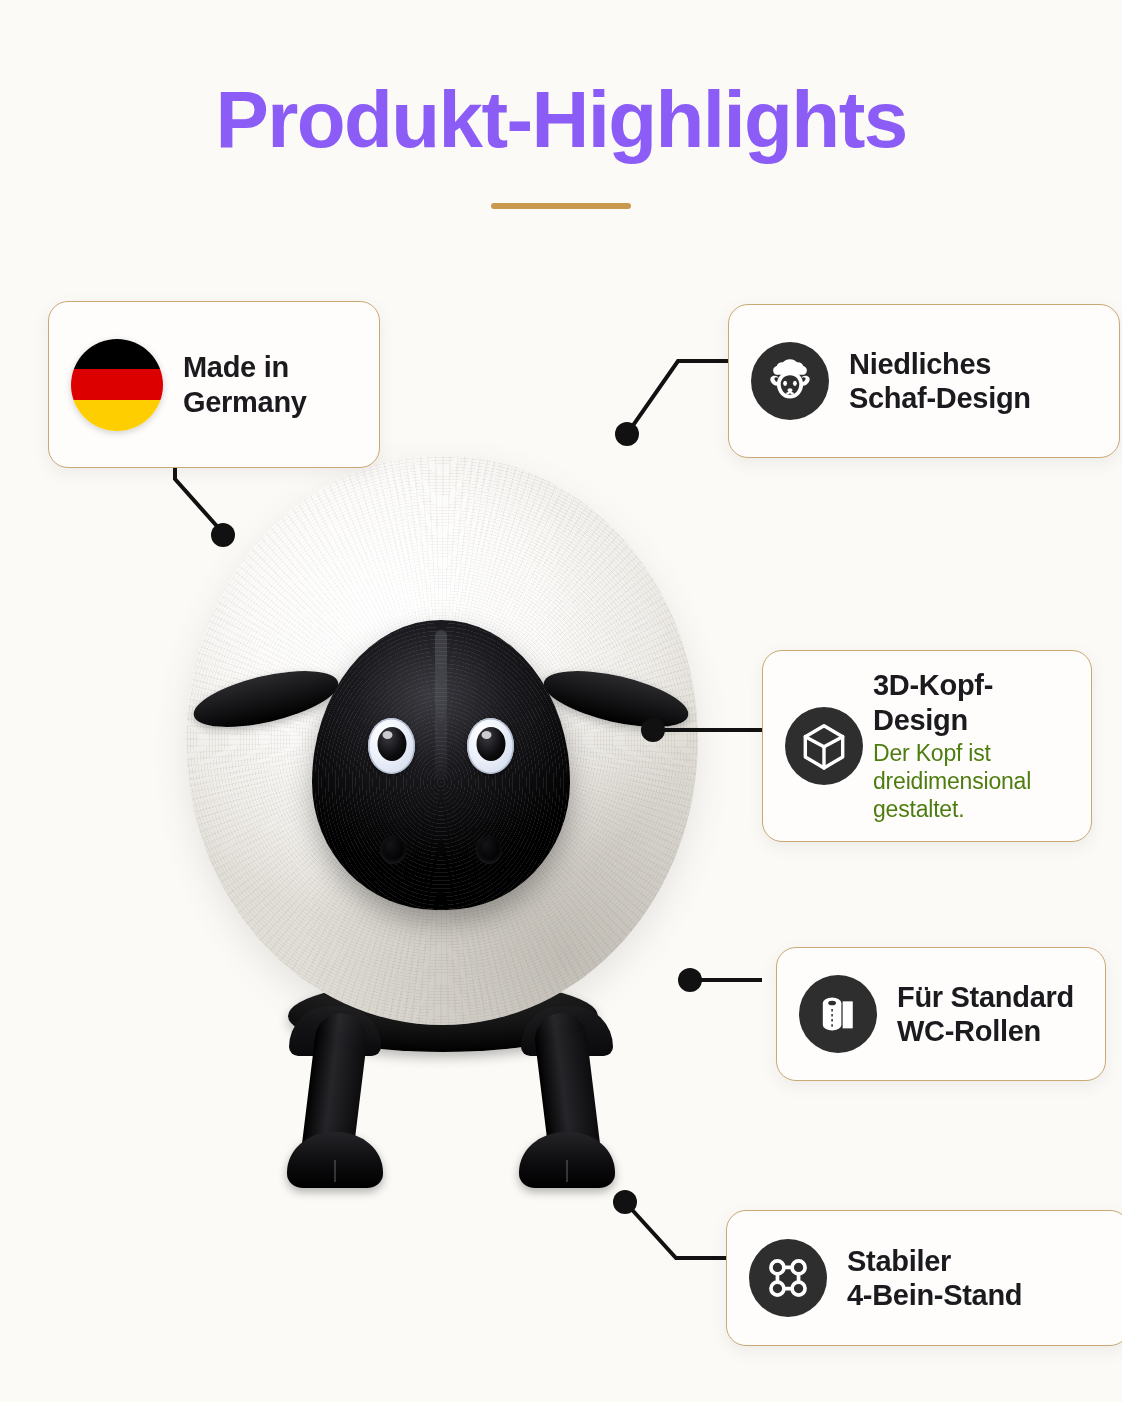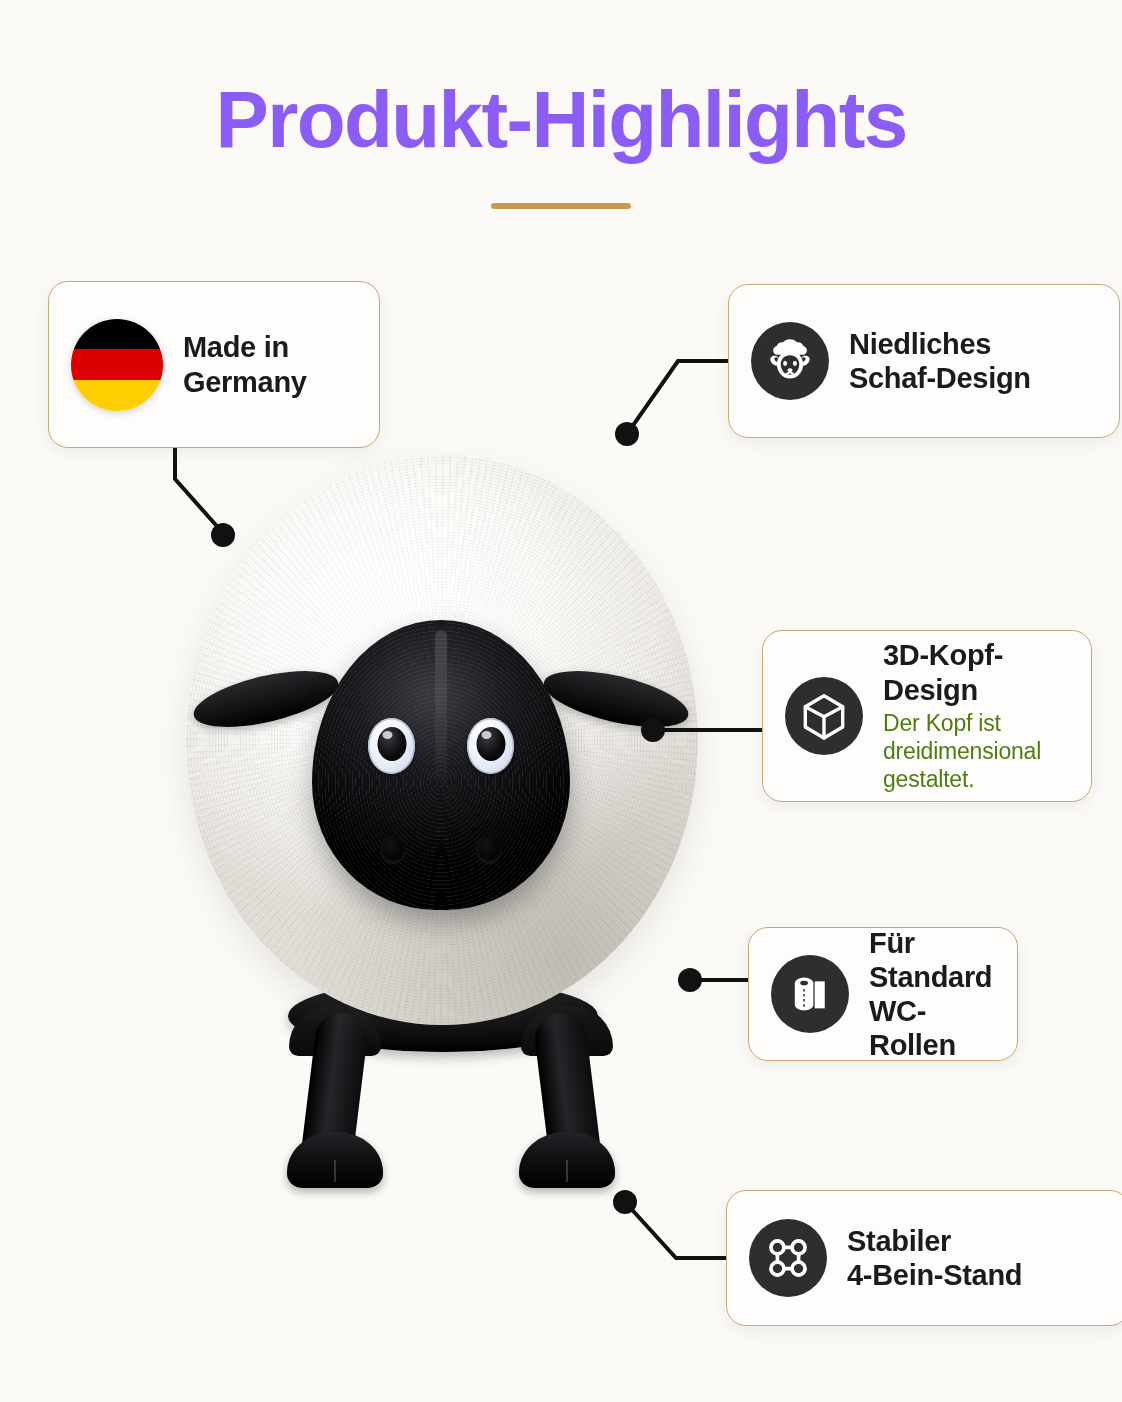--- a/index.html
+++ b/index.html
@@ -252,20 +252,21 @@
     position: absolute;
     box-sizing: border-box;
     background: #FEFDFB;
     border: 1.6px solid #C9A873;
     border-radius: 20px;
     box-shadow: 0 5px 16px rgba(100,92,76,0.09);
     display: flex;
     align-items: center;
     gap: 20px;
     padding: 16px 22px;
+    margin-top: 20px;
   }
   .card-text {
     display: flex;
     flex-direction: column;
     justify-content: center;
   }
   .card-title {
     font-size: 29px;
     font-weight: 700;
     color: #1b1b1f;
@@ -301,22 +302,22 @@
     height: 92px;
     border-radius: 50%;
     overflow: hidden;
     box-shadow: 0 2px 7px rgba(0,0,0,0.18);
   }
   .flag-band { width: 100%; height: 33.34%; }
 
   
   #card-germany { left: 48px;  top: 281px; width: 332px; height: 167px; }
   #card-sheep   { left: 728px; top: 284px; width: 392px; height: 154px; }
-  #card-3d      { left: 762px; top: 630px; width: 330px; height: 172px; }
-  #card-wc      { left: 748px; top: 927px; width: 270px; height: 134px; justify-content: space-between; }
+  #card-3d      { left: 762px; top: 630px; width: 330px; height: 192px; gap: 10px; }
+  #card-wc      { left: 776px; top: 927px; width: 330px; height: 134px; }
   #card-legs    { left: 726px; top: 1190px; width: 404px; height: 136px; }
 
   
   .connectors {
     position: absolute;
     inset: 0;
     width: 1122px;
     height: 1402px;
     pointer-events: none;
   }

